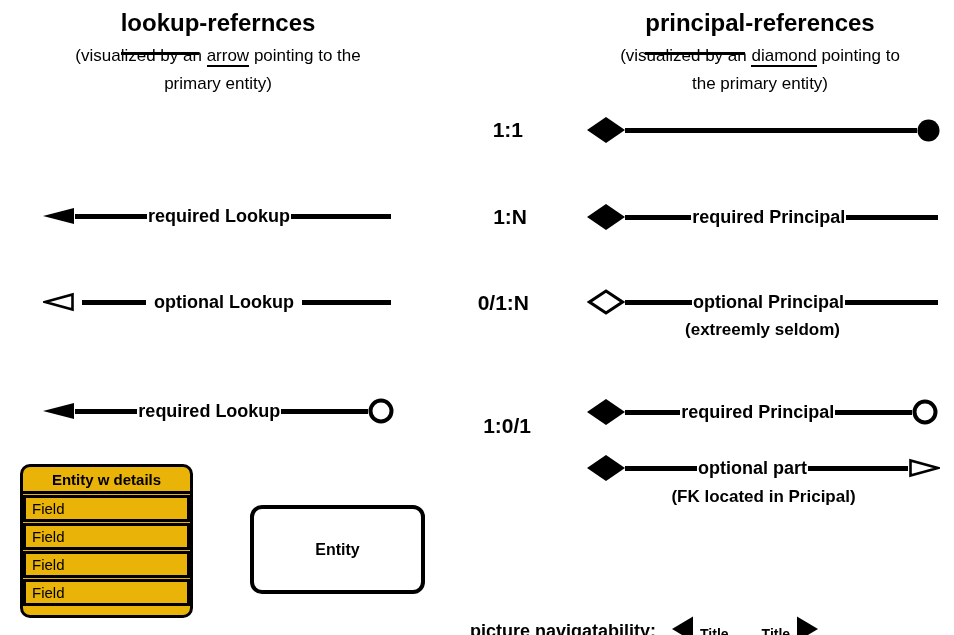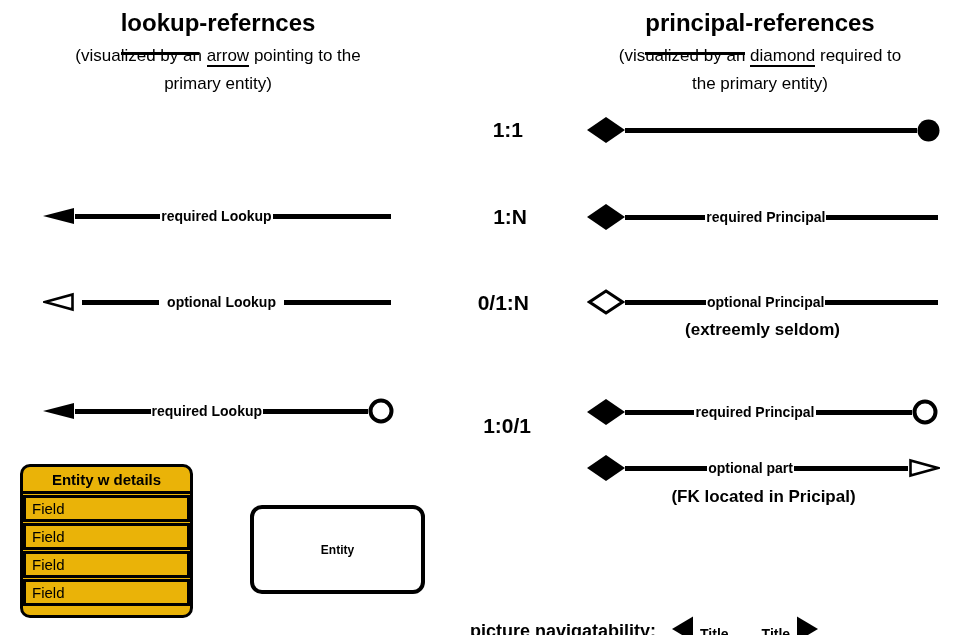--- a/index.html
+++ b/index.html
@@ -14,40 +14,40 @@
   .ttl .u3{border-bottom:3px solid #000;padding-bottom:16px;}
   .sub{font-size:17px;line-height:28px;margin-top:4px;}
   .sub .u2{border-bottom:2px solid #000;}
   
   .card{position:absolute;width:80px;text-align:right;font-size:21px;font-weight:bold;line-height:26px;}
   
   .connector{position:absolute;display:flex;align-items:center;height:26px;}
   .connector svg{flex:none;display:block;}
   .cline{flex:1;height:5px;background:#000;min-width:6px;}
   .cline.seg1{flex:0.72;}
-  .clabel{flex:none;font-size:14px;font-weight:bold;white-space:nowrap;line-height:1;padding:0 1px;}
+  .clabel{flex:none;font-size:18px;font-weight:bold;white-space:nowrap;line-height:1;padding:0 1px;}
   .note{position:absolute;text-align:center;font-size:17px;font-weight:bold;}
   
   .edetails{
     position:absolute;left:20px;top:464px;width:173px;height:154px;
     border:3px solid #000;border-radius:10px;background:#eab308;box-sizing:border-box;
   }
   .ehdr{
     height:24px;display:flex;align-items:center;justify-content:center;
     font-size:15px;font-weight:bold;border-bottom:3px solid #000;
   }
   .efield{
     box-sizing:border-box;height:27px;border:3px solid #000;margin-top:1px;
     display:flex;align-items:center;padding-left:6px;font-size:15px;
   }
   .ebox{
     position:absolute;left:250px;top:505px;width:175px;height:89px;
     border:4px solid #000;border-radius:12px;background:#fff;box-sizing:border-box;
     display:flex;align-items:center;justify-content:center;
-    font-size:12px;font-weight:bold;
+    font-size:16px;font-weight:bold;
   }
   
   .footer{position:absolute;left:470px;top:612px;height:30px;display:flex;align-items:flex-end;}
   .flabel{font-size:18px;font-weight:bold;margin-right:16px;}
   .ftitle{font-size:14px;font-weight:bold;}
   .footer svg{display:block;}
 </style>
 </head>
 <body>
 
@@ -57,21 +57,21 @@
     <div class="ttl"><span class="u3">lookup</span><span>-refernces</span></div>
     <div class="sub">
       <div><span>(visualized by an </span><span class="u2">arrow</span><span> pointing to the</span></div>
       <div>primary entity)</div>
     </div>
   </div>
 
   <div class="tblock" style="left:570px;">
     <div class="ttl"><span class="u3">principal</span><span>-references</span></div>
     <div class="sub">
-      <div><span>(visualized by an </span><span class="u2">diamond</span><span> required to</span></div>
+      <div><span>(visualized by an </span><span class="u2">diamond</span><span> pointing to</span></div>
       <div>the primary entity)</div>
     </div>
   </div>
 
   <div class="card" style="left:443px;top:117px;">1:1</div>
   <div class="card" style="left:447px;top:204px;">1:N</div>
   <div class="card" style="left:449px;top:290px;">0/1:N</div>
   <div class="card" style="left:451px;top:413px;">1:0/1</div>
 
   <div class="connector" style="left:43px;top:203px;width:348px;">

